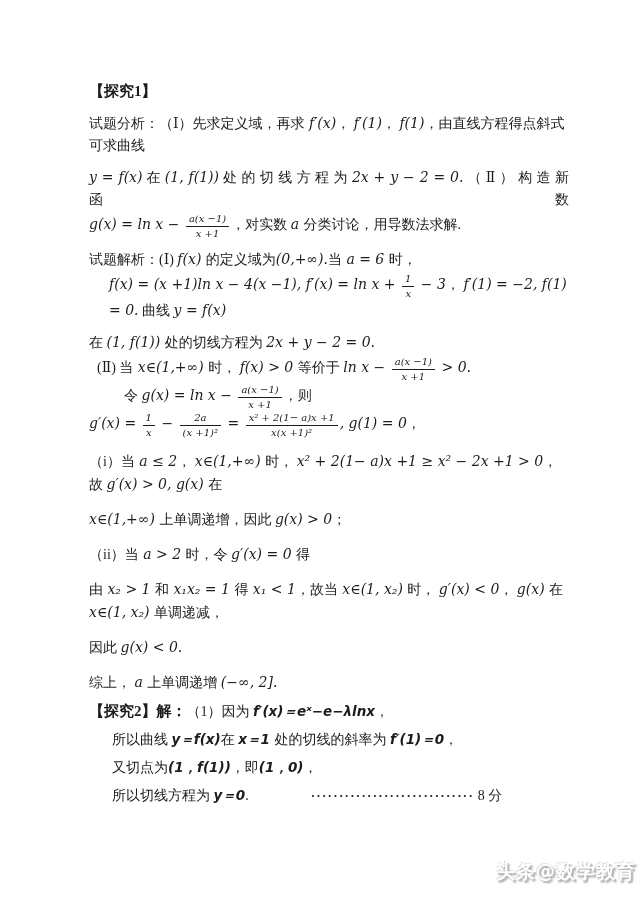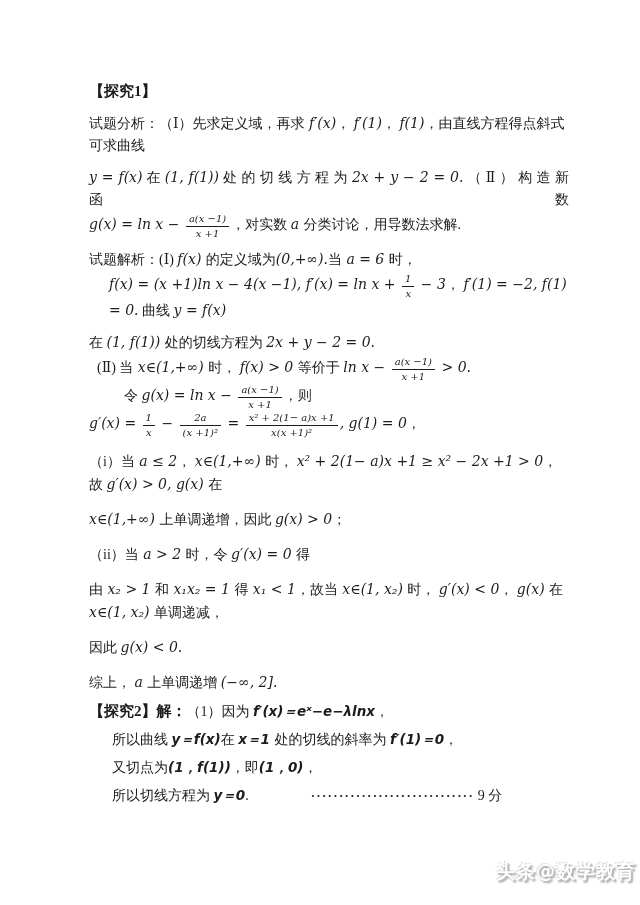--- a/index.html
+++ b/index.html
@@ -77,16 +77,16 @@
       <div class="line display"><span class="m">g′(x) = </span><span class="frac m"><span class="num">1</span><span class="den">x</span></span><span class="m"> − </span><span class="frac m"><span class="num">2a</span><span class="den">(x +1)²</span></span><span class="m"> = </span><span class="frac m"><span class="num">x² + 2(1− a)x +1</span><span class="den">x(x +1)²</span></span><span class="m">, g(1) = 0</span><span class="txt">，</span></div>
       <div class="line spaced"><span class="txt">（i）当</span><span class="m"> a ≤ 2</span><span class="txt">， </span><span class="m">x∈(1,+∞) </span><span class="txt">时， </span><span class="m">x² + 2(1− a)x +1 ≥ x² − 2x +1 &gt; 0</span><span class="txt">，故 </span><span class="m">g′(x) &gt; 0, g(x) </span><span class="txt">在</span></div>
       <div class="line spaced"><span class="m">x∈(1,+∞) </span><span class="txt">上单调递增，因此 </span><span class="m">g(x) &gt; 0</span><span class="txt">；</span></div>
       <div class="line spaced"><span class="txt">（ii）当</span><span class="m"> a &gt; 2 </span><span class="txt">时，令 </span><span class="m">g′(x) = 0 </span><span class="txt">得</span></div>
       <div class="line spaced"><span class="txt">由</span><span class="m"> x₂ &gt; 1 </span><span class="txt">和</span><span class="m"> x₁x₂ = 1 </span><span class="txt">得</span><span class="m"> x₁ &lt; 1</span><span class="txt">，故当</span><span class="m"> x∈(1, x₂) </span><span class="txt">时， </span><span class="m">g′(x) &lt; 0</span><span class="txt">， </span><span class="m">g(x) </span><span class="txt">在</span><span class="m"> x∈(1, x₂) </span><span class="txt">单调递减，</span></div>
       <div class="line spaced"><span class="txt">因此 </span><span class="m">g(x) &lt; 0.</span></div>
       <div class="line spaced"><span class="txt">综上， </span><span class="m">a </span><span class="txt">上单调递增 </span><span class="m">(−∞, 2].</span></div>
       <div class="line s2"><span class="b">【探究2】解：</span><span class="txt">（1）因为 </span><span class="m2">f′(x)＝eˣ−e−λlnx</span><span class="txt">，</span></div>
       <div class="line s2 indentB"><span class="txt">所以曲线 </span><span class="m2">y＝f(x)</span><span class="txt">在 </span><span class="m2">x＝1 </span><span class="txt">处的切线的斜率为 </span><span class="m2">f′(1)＝0</span><span class="txt">，</span></div>
       <div class="line s2 indentB"><span class="txt">又切点为</span><span class="m2">(1，f(1))</span><span class="txt">，即</span><span class="m2">(1，0)</span><span class="txt">，</span></div>
-      <div class="line s2 indentB"><span class="txt">所以切线方程为 </span><span class="m2">y＝0</span><span class="txt">.</span><span class="spacer" style="width: 62px;"></span><span class="dots">·····························</span><span class="txt"> 9 分</span></div>
+      <div class="line s2 indentB"><span class="txt">所以切线方程为 </span><span class="m2">y＝0</span><span class="txt">.</span><span class="spacer" style="width: 62px;"></span><span class="dots">·····························</span><span class="txt"> 8 分</span></div>
     </div>
   <div class="watermark">头条@数学教育</div>
 </div>
 
 </body></html>

